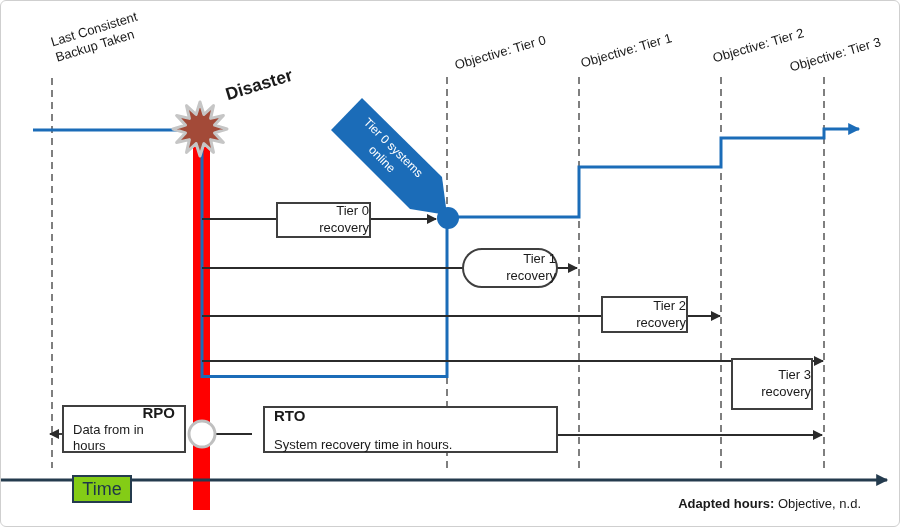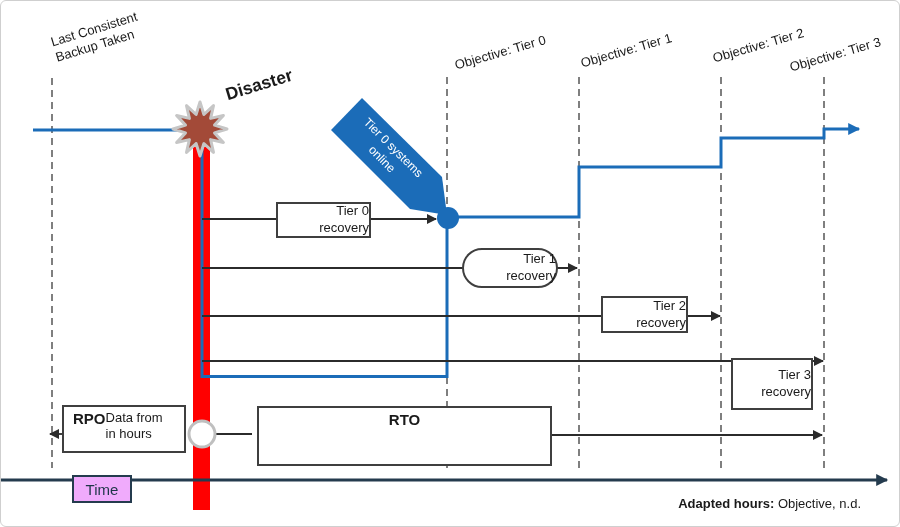--- a/index.html
+++ b/index.html
@@ -9,30 +9,30 @@
     overflow:hidden;font-family:"Liberation Sans",sans-serif;color:#1a1a1a;
   }
   #diagram-svg{position:absolute;left:0;top:0;}
   .rot-label{position:absolute;white-space:nowrap;font-size:13px;line-height:1.25;
     transform-origin:0 0;color:#1a1a1a;}
   .rot-label.bold{font-weight:bold;font-size:17.5px;}
   .node-box{position:absolute;background:#ffffff;border:2px solid #3f3f3f;
     display:flex;flex-direction:column;align-items:flex-end;justify-content:center;
     font-size:13px;line-height:1.3;text-align:center;box-sizing:border-box;}
   .kpi-box{position:absolute;background:#ffffff;border:2px solid #3f3f3f;
-    box-sizing:border-box;padding:3px 9px;display:flex;flex-direction:row;justify-content:center;}
+    box-sizing:border-box;padding:3px 9px;display:flex;flex-direction:column;justify-content:center;}
   .kpi-title{font-weight:bold;font-size:15px;line-height:1.2;}
   .kpi-desc{font-size:13px;line-height:1.2;}
   .ribbon-text{position:absolute;left:330px;top:137px;width:112px;height:32px;
     transform:rotate(45deg);color:#ffffff;font-size:12px;line-height:1.3;
     text-align:center;display:flex;flex-direction:column;justify-content:center;}
   .time-box{position:absolute;left:71px;top:474px;width:60px;height:28px;
-    background:#f0abfc;border:2px solid #243B4E;box-sizing:border-box;
+    background:#84cc16;border:2px solid #243B4E;box-sizing:border-box;
     display:flex;align-items:center;justify-content:center;
-    font-size:15px;color:#1e3648;text-align:right;}
+    font-size:18px;color:#1e3648;text-align:right;}
   .footer{position:absolute;right:38px;top:495px;font-size:13px;white-space:nowrap;}
   .footer b{font-weight:bold;}
 </style>
 </head>
 <body>
 
 <div id="stage">
 
   <svg id="diagram-svg" width="898" height="525" viewBox="0 0 898 525">
     <defs>
@@ -111,22 +111,23 @@
   <div class="node-box" style="left:730px;top:357px;width:82px;height:52px;">
     <div>Tier 3</div>
     <div>recovery</div>
   </div>
 
   <div class="kpi-box" style="left:61px;top:404px;width:124px;height:48px;">
     <div class="kpi-title" style="text-align:right;">RPO</div>
     <div class="kpi-desc">Data from in hours</div>
   </div>
 
-  <div class="kpi-box" style="left:256px;top:405px;width:295px;height:60px;gap:12px;">
+  <div class="kpi-box" style="left:262px;top:405px;width:295px;height:47px;gap:12px;">
     <div class="kpi-title">RTO</div>
+    <div class="kpi-desc">System recovery time in hours.</div>
   </div>
 
   <div class="time-box">
     <span>Time</span>
   </div>
 
   <div class="footer">
     <b>Adapted hours:</b><span> Objective, n.d.</span>
   </div>
 

